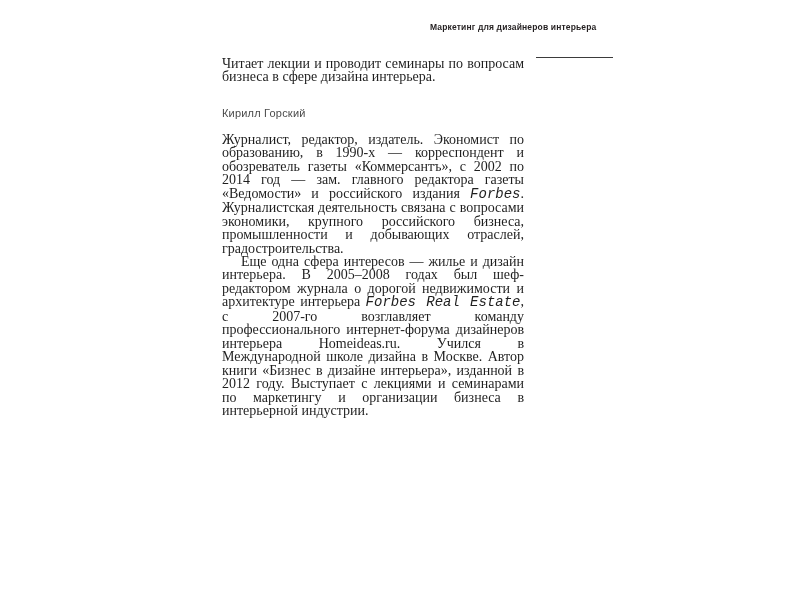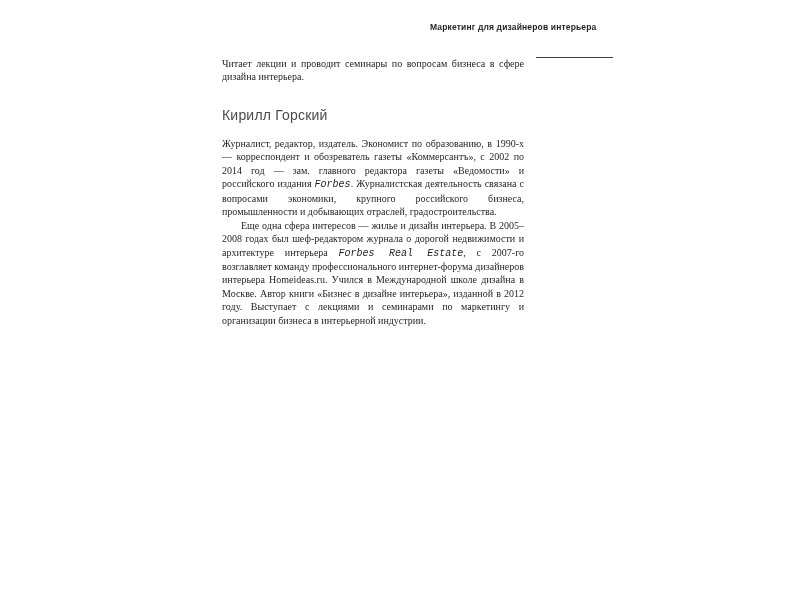--- a/index.html
+++ b/index.html
@@ -48,40 +48,40 @@
 
   
   .column {
     position: absolute;
     left: 222px;
     top: 57px;
     width: 302px;
   }
 
   .para {
-    font-size: 10px;
+    font-size: 14px;
     line-height: 13.45px;
     text-align: justify;
     text-justify: inter-word;
     margin: 0;
     color: #1f1f1f;
     hyphens: manual;
   }
 
   .para.lead {
     margin-bottom: 0;
   }
 
   .para-indent {
     text-indent: 19px;
   }
 
   .section-title {
     font-family: "Liberation Sans", "DejaVu Sans", sans-serif;
-    font-size: 14px;
+    font-size: 11px;
     font-weight: normal;
     color: #4a4a4a;
     margin: 0;
     letter-spacing: 0.2px;
   }
 
   .spacer-title {
     height: 23px;
   }
   .spacer-after-title {

